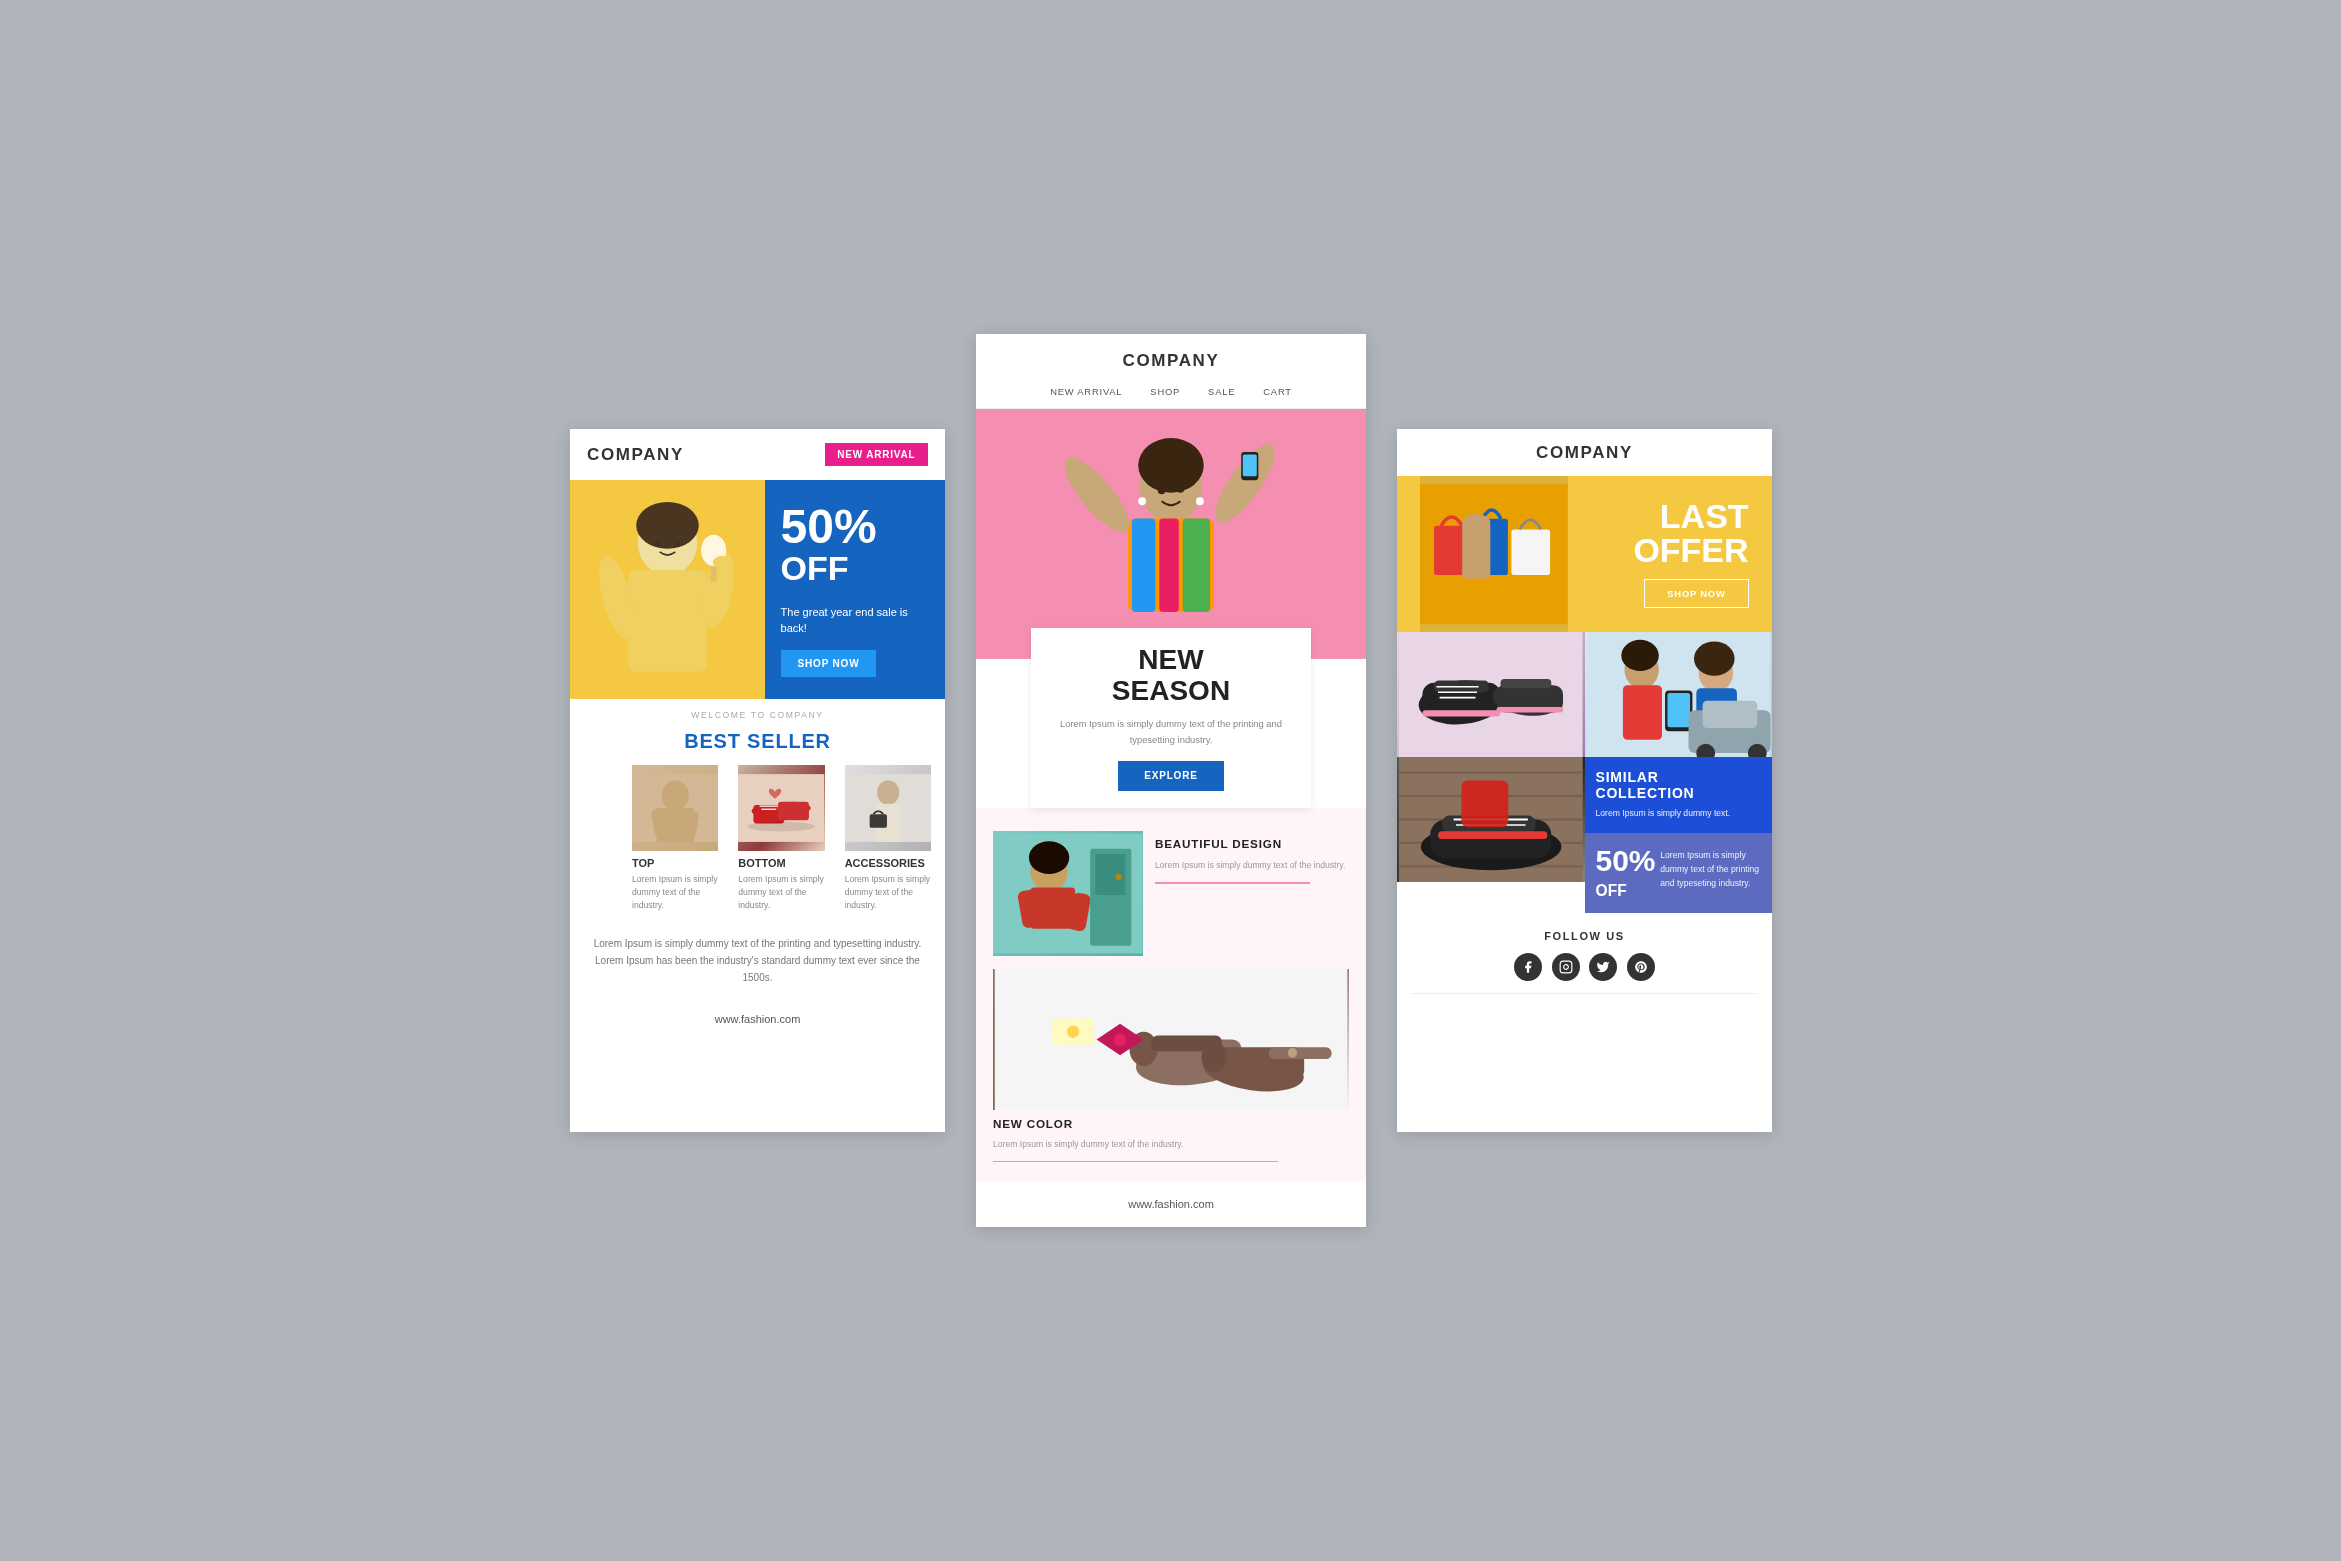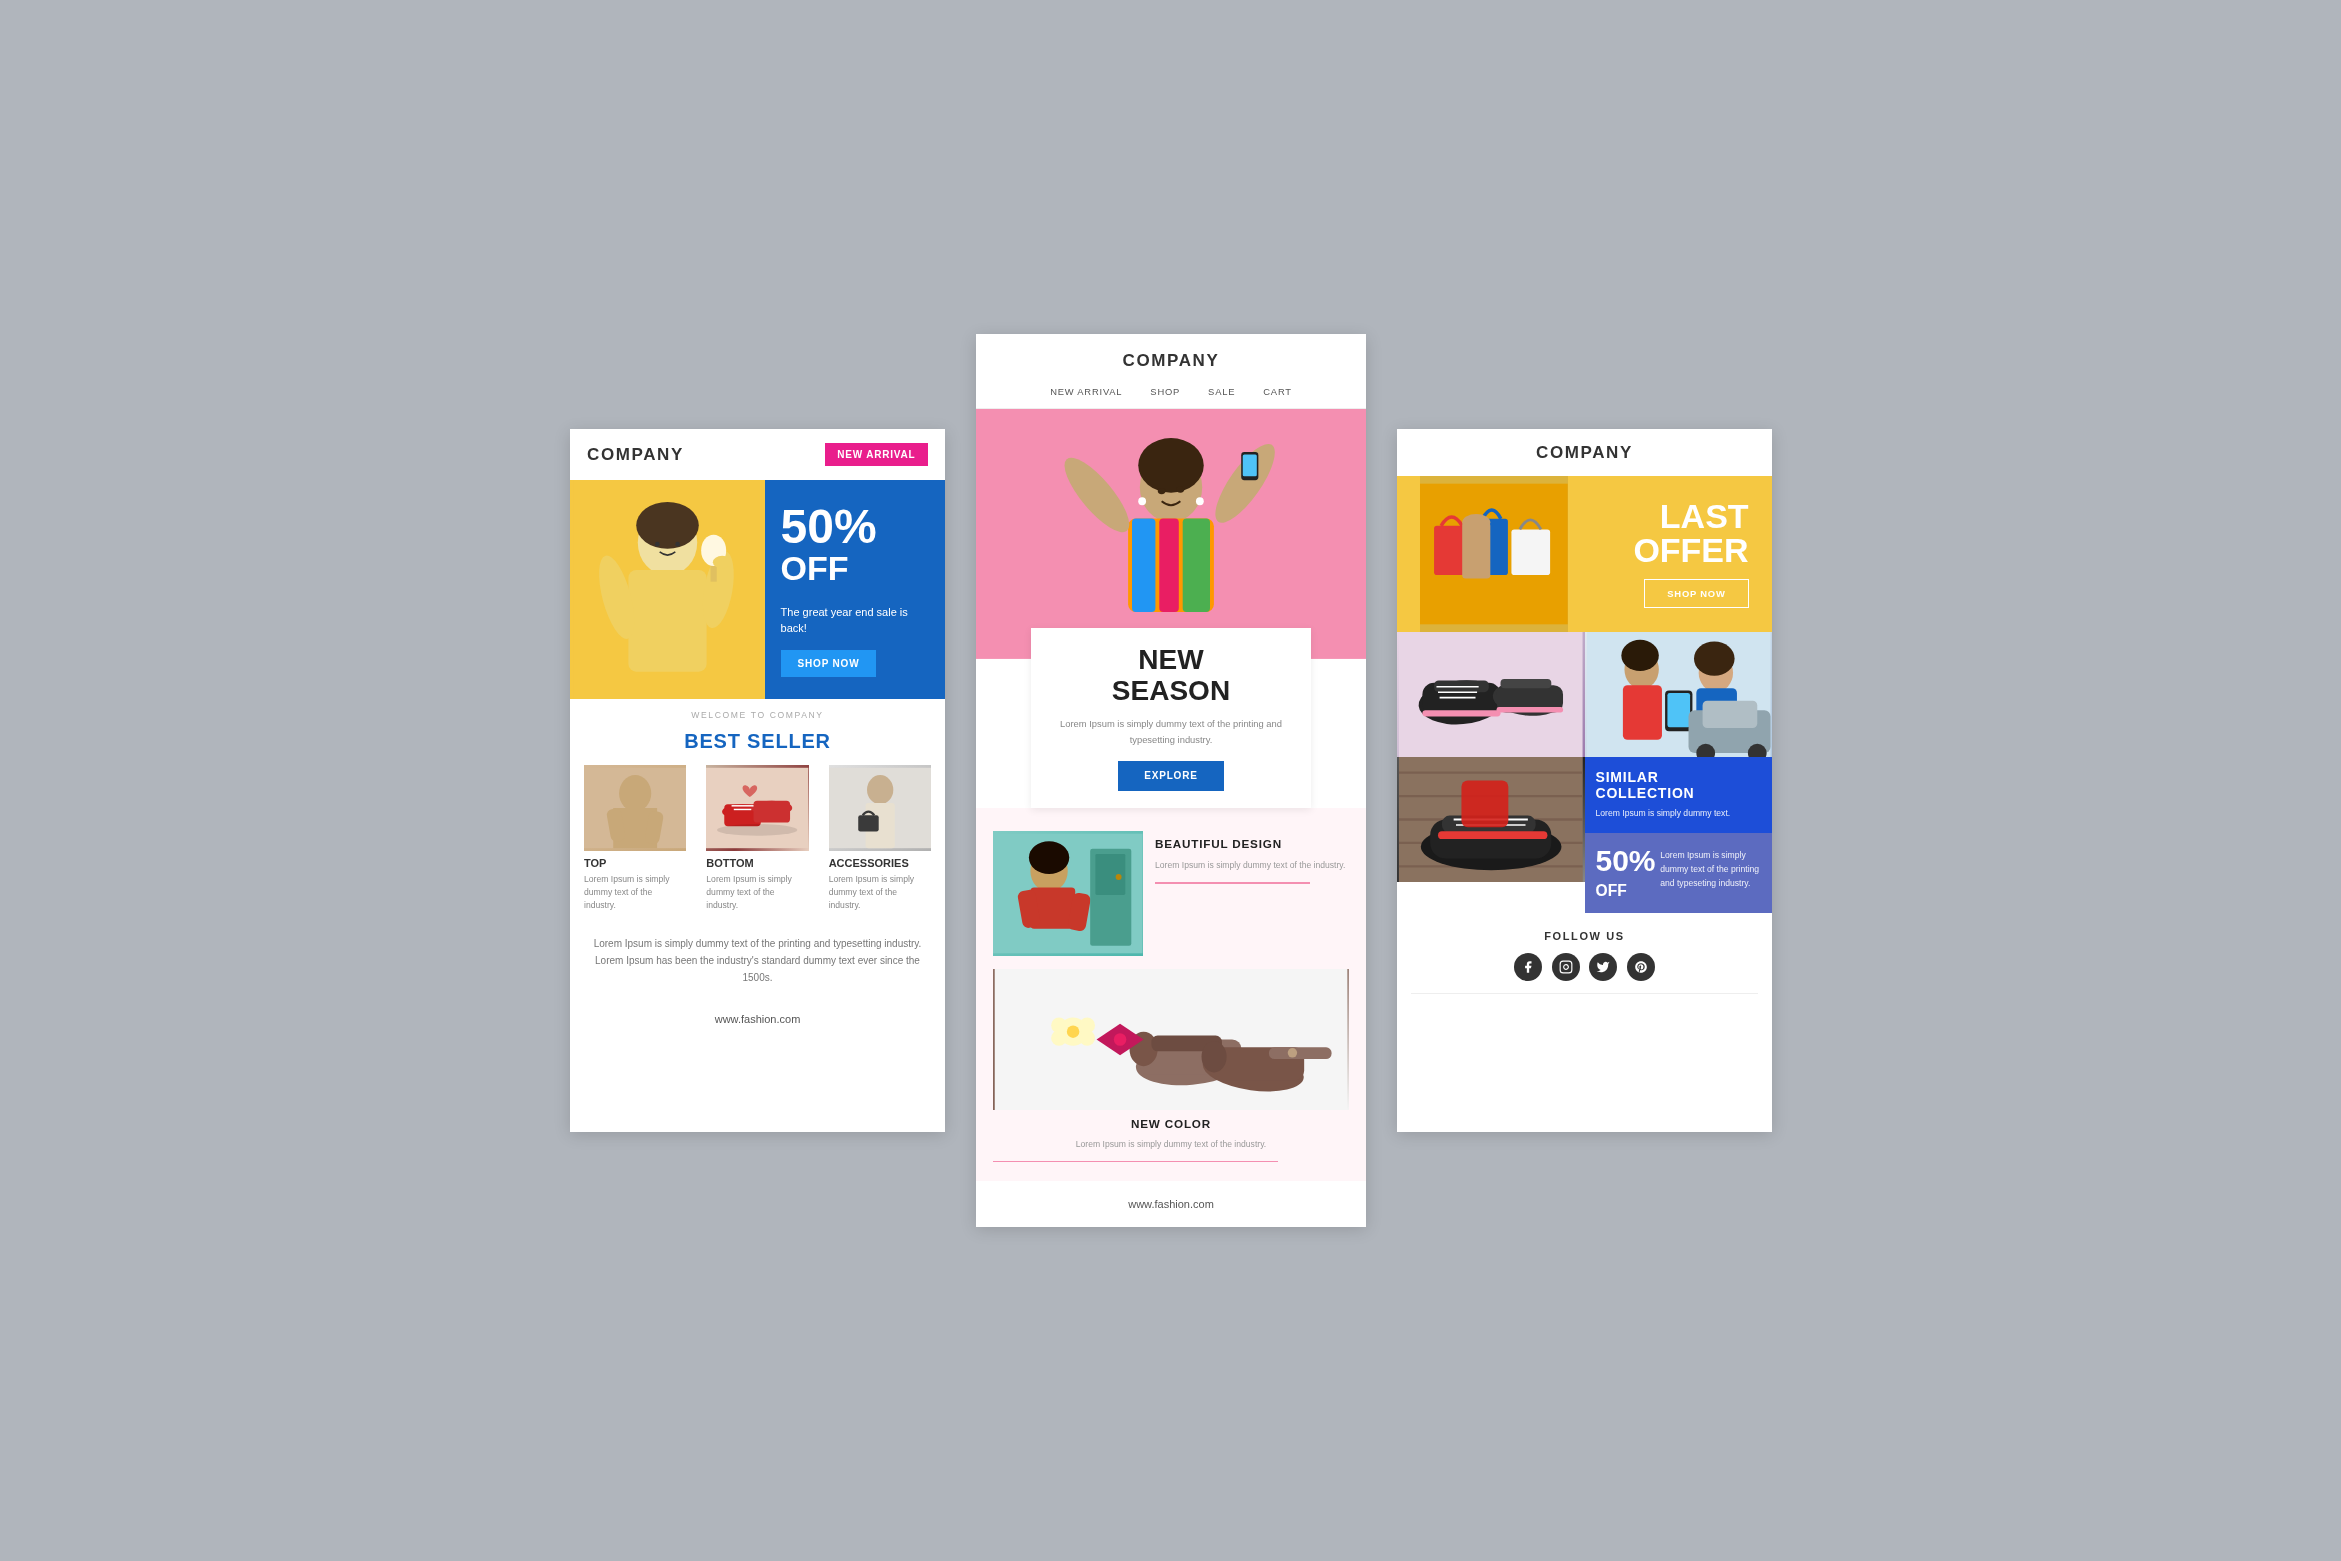--- a/index.html
+++ b/index.html
@@ -126,20 +126,21 @@
       color: #1565c0;
       letter-spacing: 0.8px;
       padding: 6.2px 0 12.5px;
     }
 
     .card1-products {
       display: flex;
       gap: 20px;
       padding: 0 14px 7.8px;
       justify-content: flex-start;
+      margin-left: 48px;
     }
 
     .card1-product {
       flex: 1;
       text-align: left;
     }
 
     .card1-product-img {
       width: 100%;
       height: 86px;
@@ -295,21 +296,20 @@
     .card2-beautiful-line {
       height: 1.6px;
       background: #f48fb1;
       margin-top: 9.4px;
       width: 80%;
     }
 
     .card2-newcolor {
       padding: 0 17px 19px;
       background: #fff5f8;
-      text-align: center;
     }
 
     .card2-newcolor-img {
       width: 100%;
       height: 141px;
       background: linear-gradient(135deg, #8d6e63 0%, #795548 60%, #f5f5f5 100%);
       margin-bottom: 7.8px;
     }
 
     .card2-newcolor-title {

